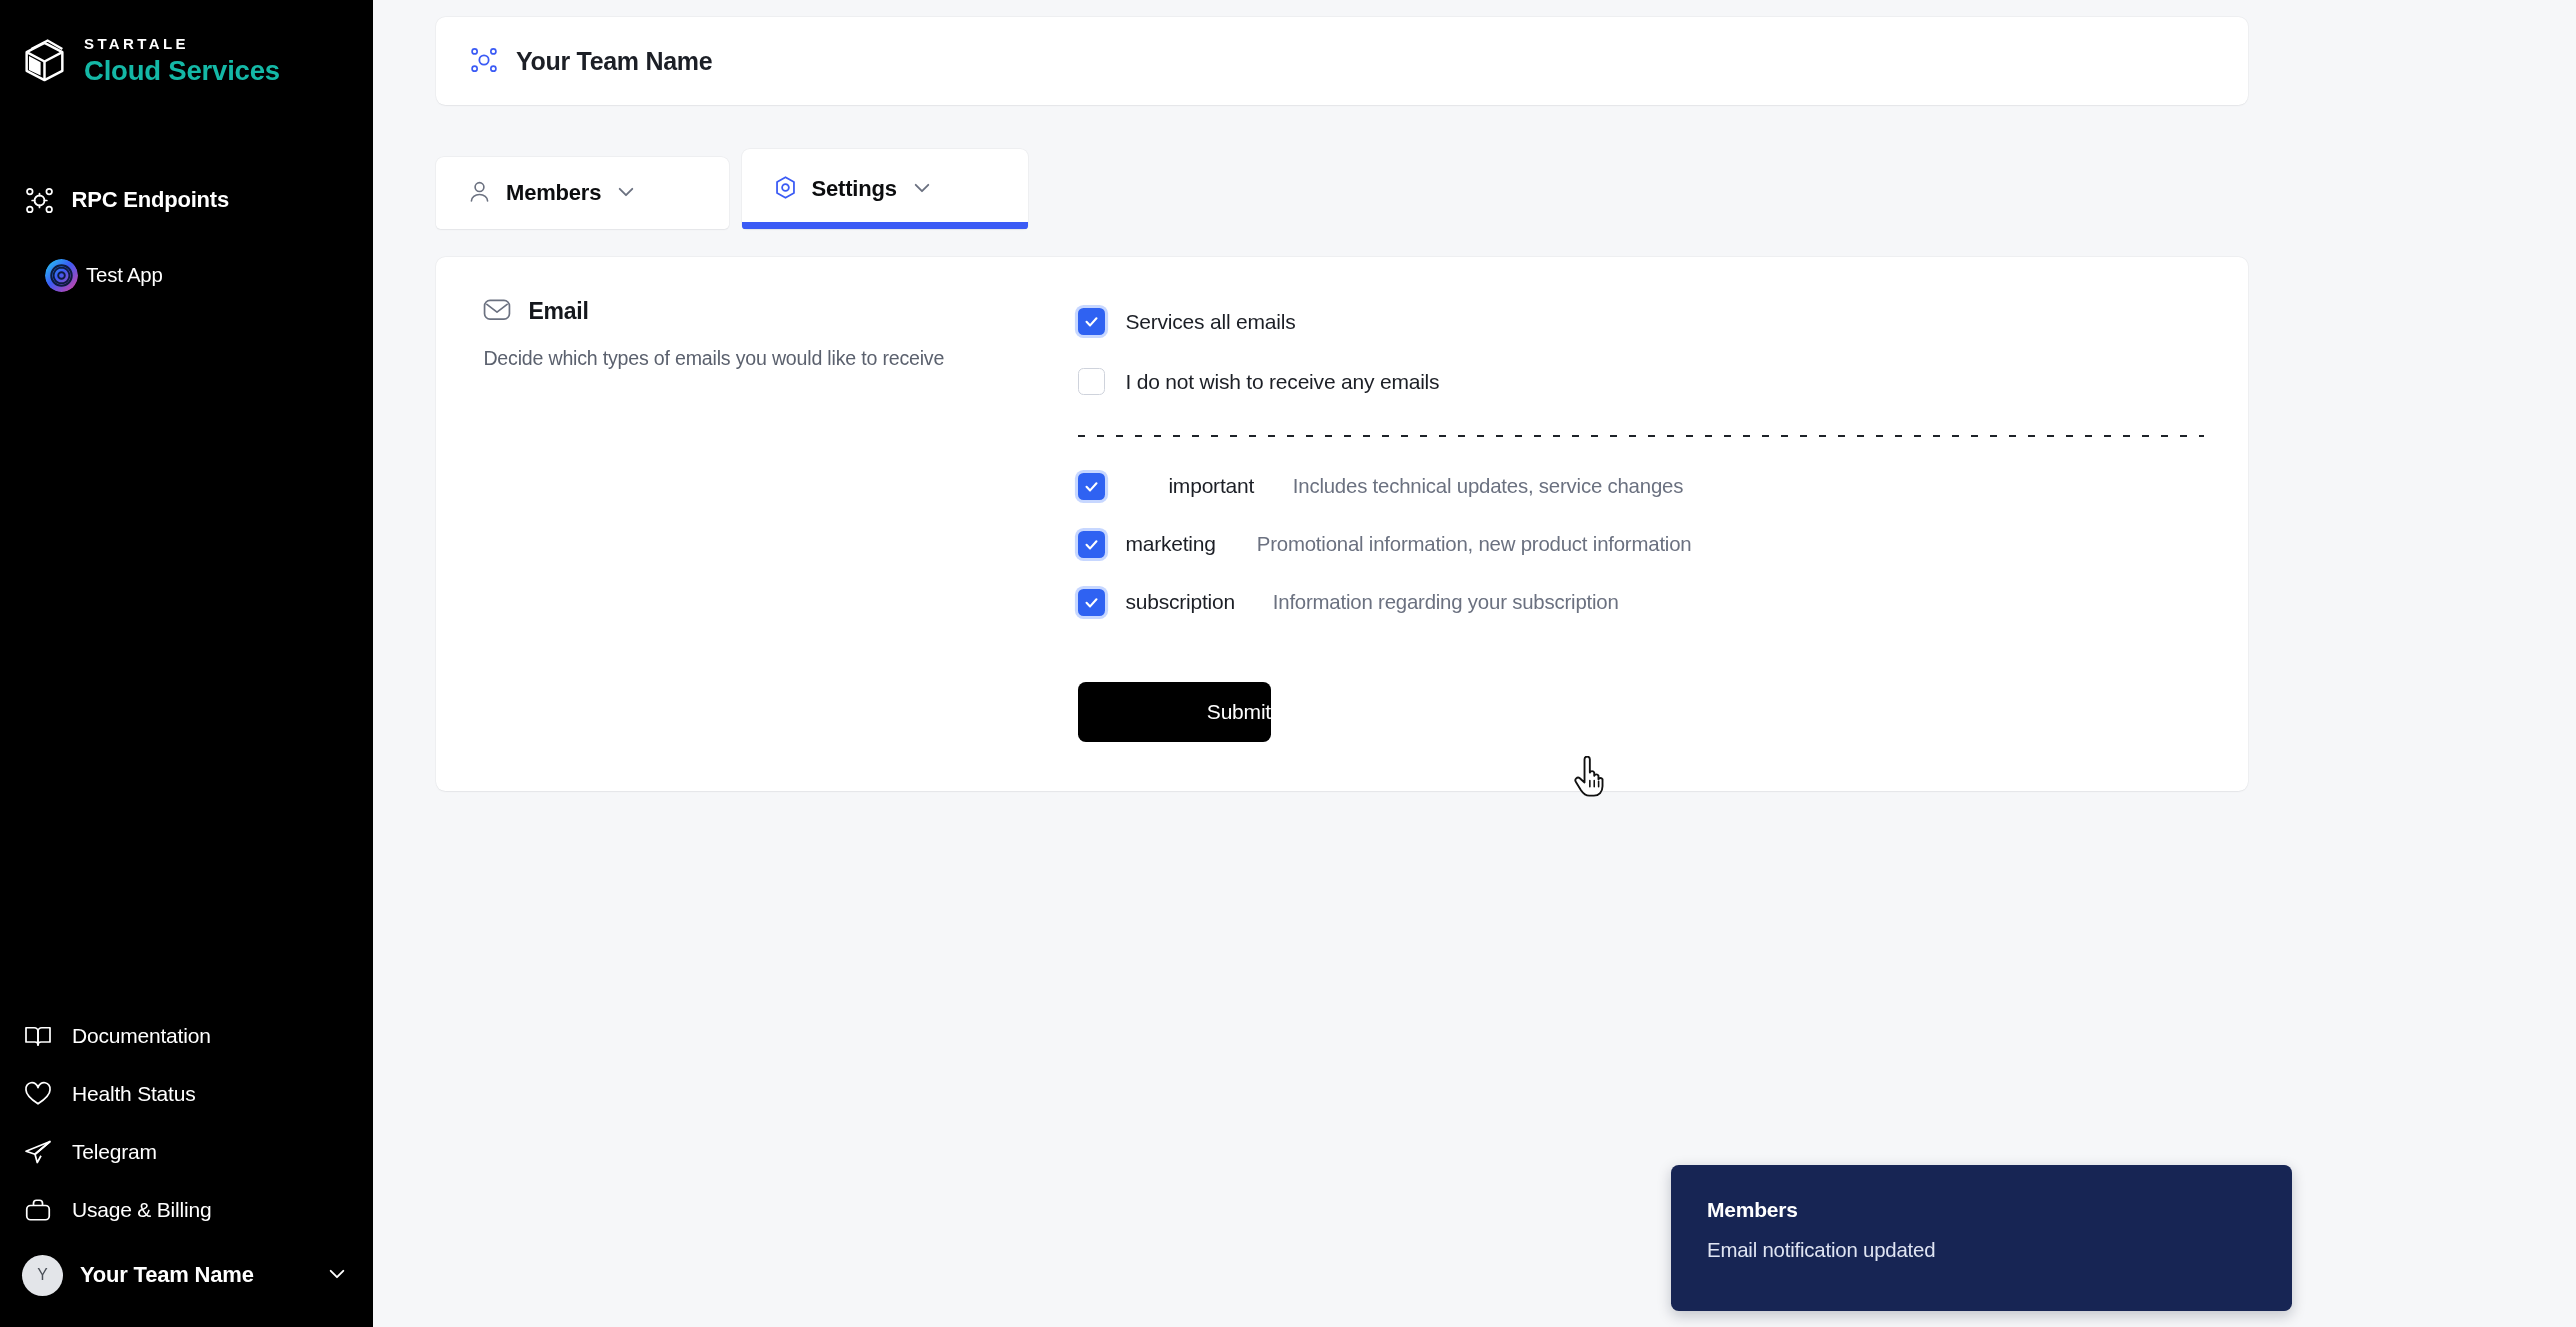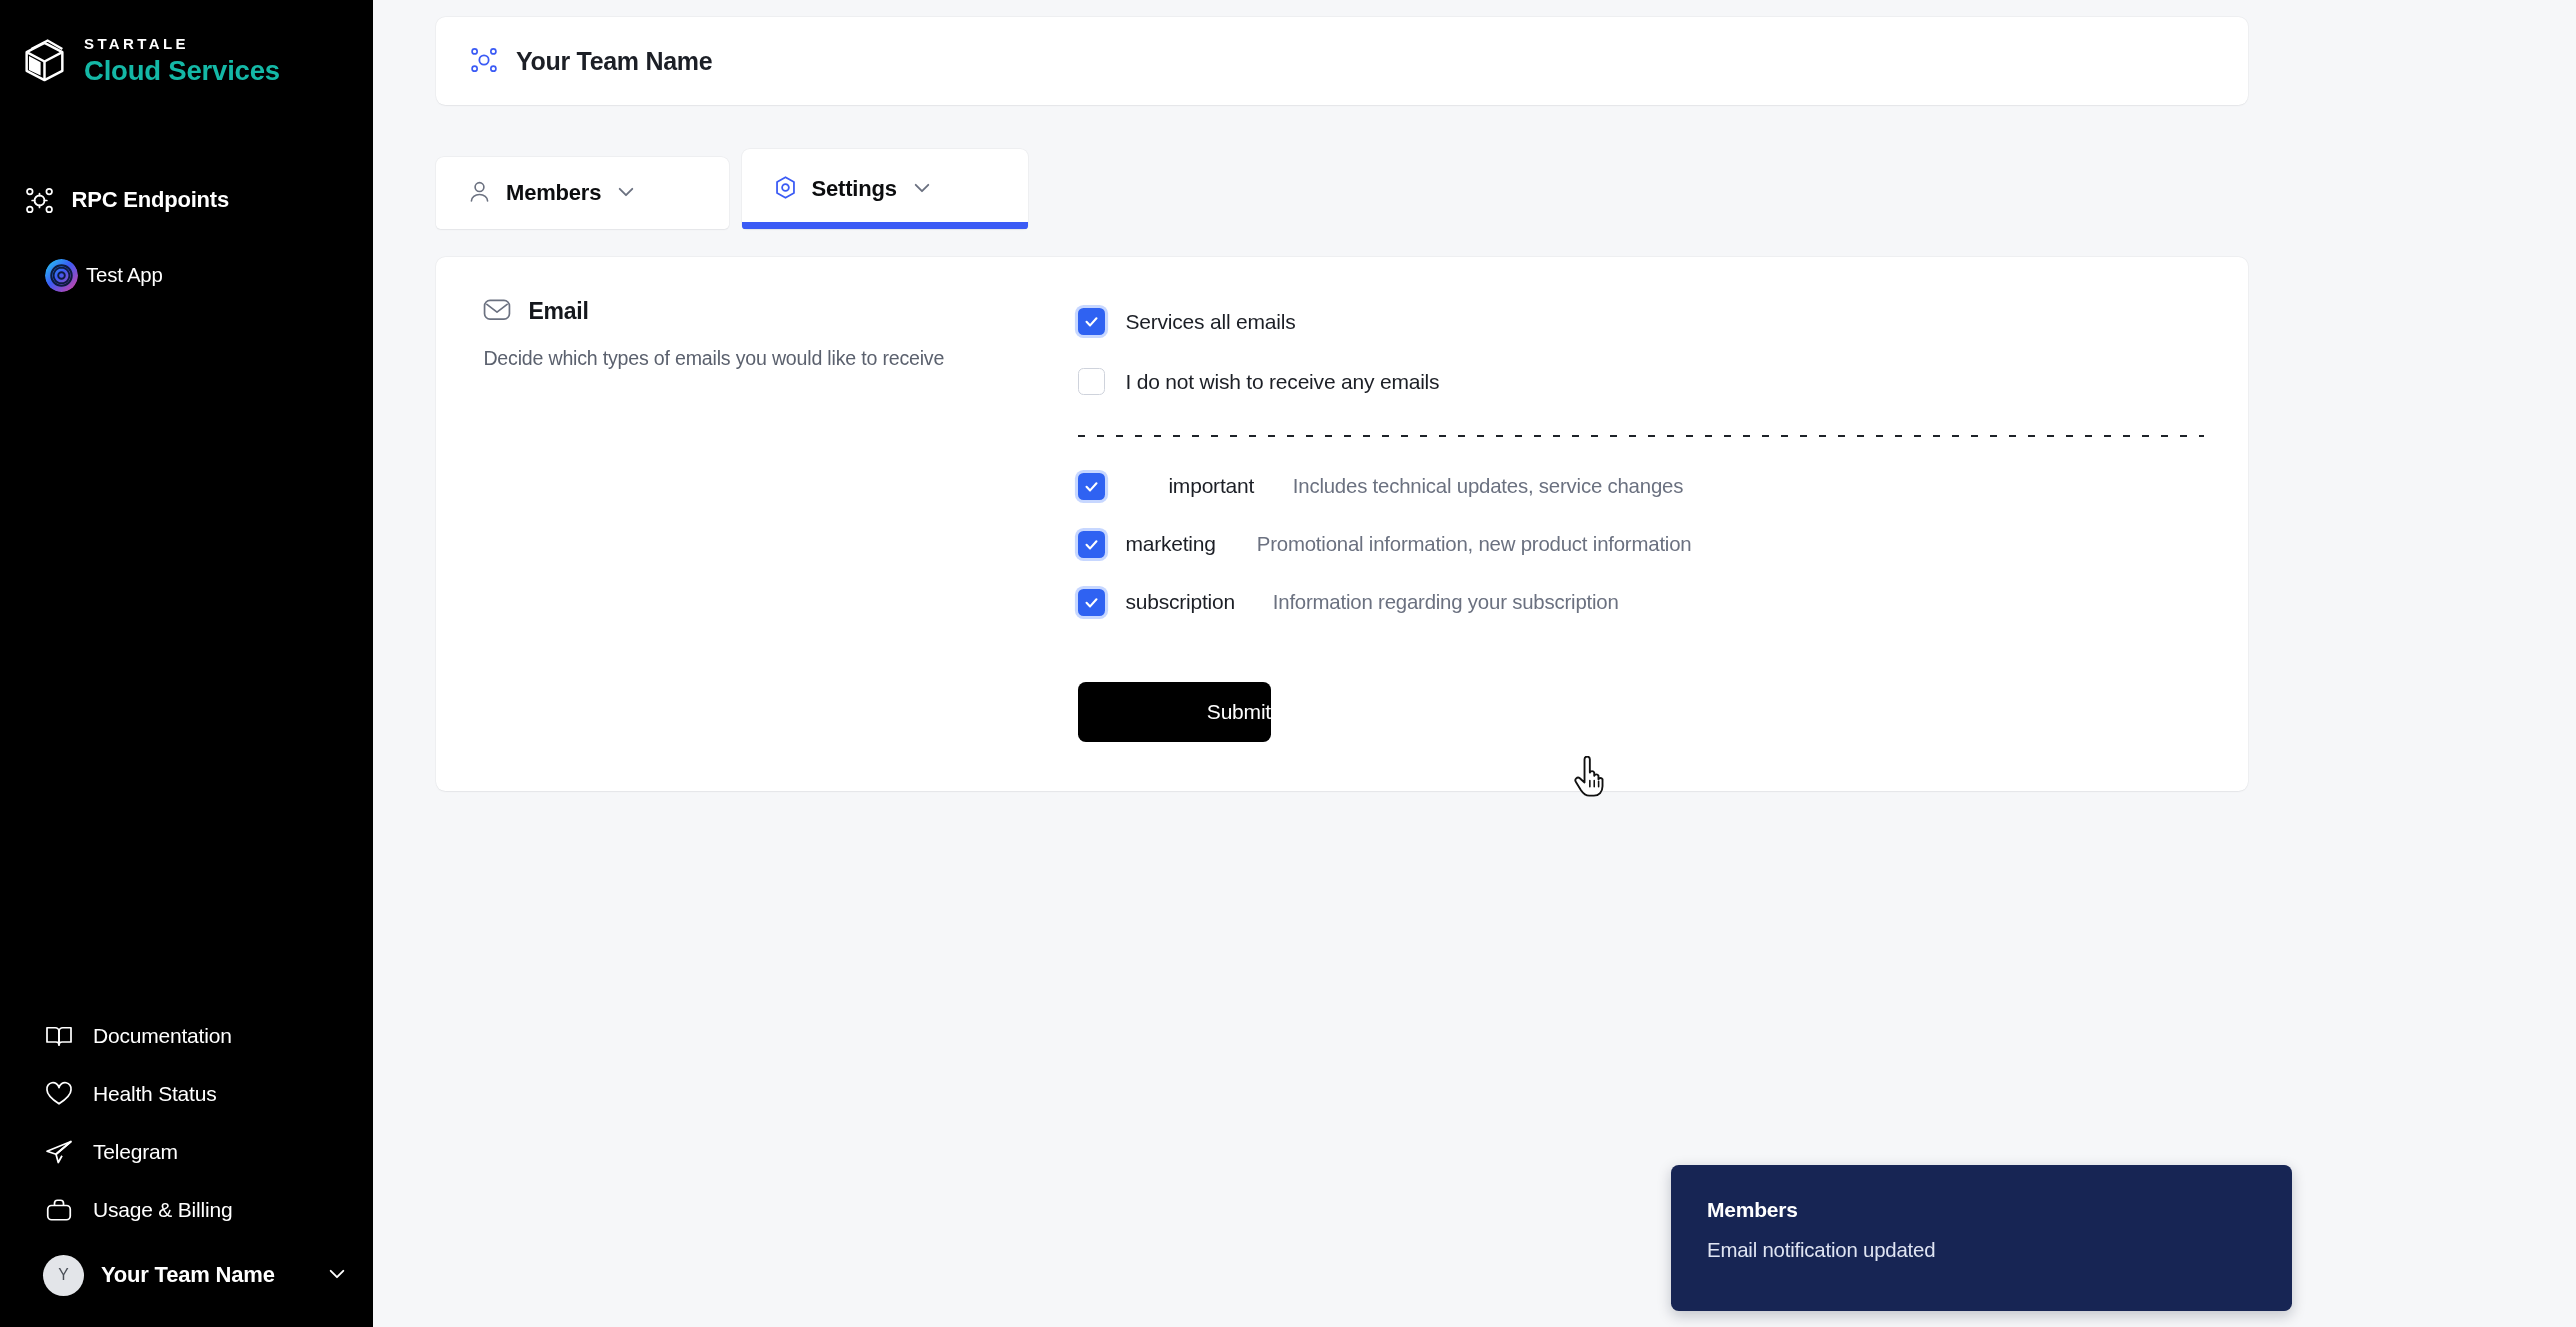--- a/index.html
+++ b/index.html
@@ -43,21 +43,21 @@
 
   .subnav-item {
     display: flex; align-items: center; gap: 8px;
     height: 47px; padding-left: 45px; margin-top: 27px; cursor: pointer;
   }
   .subnav-item .nav-label {
     color: #ffffff; font-size: 20.4px; font-weight: 500; letter-spacing: -0.2px;
   }
   .app-avatar { width: 33px; height: 33px; flex: 0 0 33px; border-radius: 50%; overflow: hidden; }
 
-  .nav-bottom { position: absolute; left: 0; right: 0; bottom: 0; padding-bottom: 15.7px; padding-left: 21px; }
+  .nav-bottom { position: absolute; left: 0; right: 0; bottom: 0; padding-bottom: 15.7px; }
   .nav-bottom .nav-item { height: 58px; padding-left: 22px; gap: 19px; }
   .nav-bottom .nav-label { font-size: 21px; font-weight: 500; }
 
   .account-row {
     display: flex; align-items: center; gap: 17px;
     height: 72px; padding: 0 25px 0 22px; cursor: pointer;
   }
   .account-avatar {
     width: 41px; height: 41px; flex: 0 0 41px; border-radius: 50%;
     background: #e3e5e9; color: #4a4f57;

